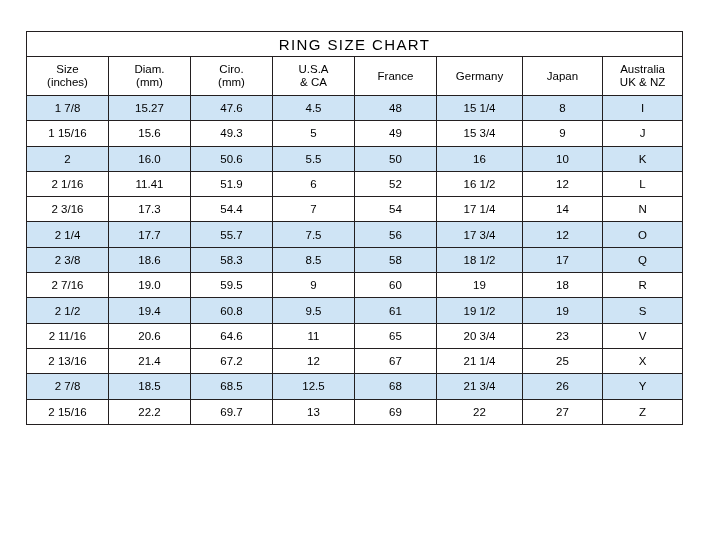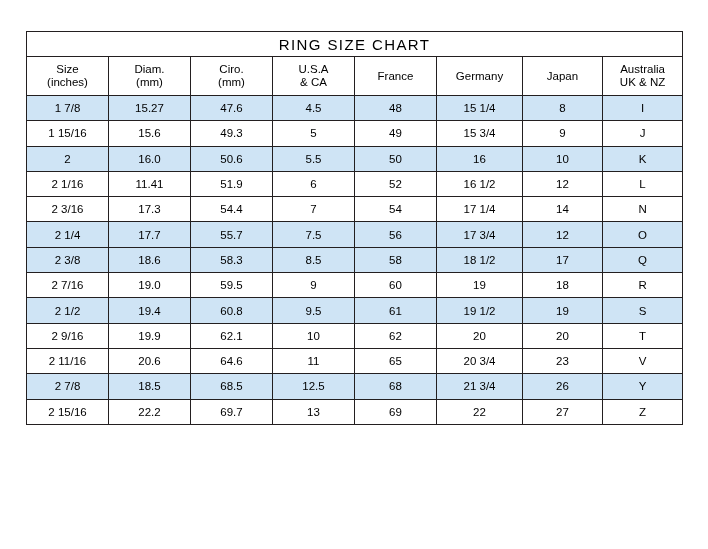--- a/index.html
+++ b/index.html
@@ -215,39 +215,39 @@
             <td class="data-cell">2 1/2</td>
             <td class="data-cell">19.4</td>
             <td class="data-cell">60.8</td>
             <td class="data-cell">9.5</td>
             <td class="data-cell">61</td>
             <td class="data-cell">19 1/2</td>
             <td class="data-cell">19</td>
             <td class="data-cell">S</td>
           </tr>
           <tr class="band-white">
-            <td class="data-cell">2 9/16</td>
-            <td class="data-cell">19.9</td>
-            <td class="data-cell">62.1</td>
-            <td class="data-cell">10</td>
-            <td class="data-cell">62</td>
-            <td class="data-cell">20</td>
-            <td class="data-cell">20</td>
-            <td class="data-cell">T</td>
-          </tr>
-          <tr class="band-white">
             <td class="data-cell">2 11/16</td>
             <td class="data-cell">20.6</td>
             <td class="data-cell">64.6</td>
             <td class="data-cell">11</td>
             <td class="data-cell">65</td>
             <td class="data-cell">20 3/4</td>
             <td class="data-cell">23</td>
             <td class="data-cell">V</td>
           </tr>
+          <tr class="band-white">
+            <td class="data-cell">2 13/16</td>
+            <td class="data-cell">21.4</td>
+            <td class="data-cell">67.2</td>
+            <td class="data-cell">12</td>
+            <td class="data-cell">67</td>
+            <td class="data-cell">21 1/4</td>
+            <td class="data-cell">25</td>
+            <td class="data-cell">X</td>
+          </tr>
           <tr class="band-blue">
             <td class="data-cell">2 7/8</td>
             <td class="data-cell">18.5</td>
             <td class="data-cell">68.5</td>
             <td class="data-cell">12.5</td>
             <td class="data-cell">68</td>
             <td class="data-cell">21 3/4</td>
             <td class="data-cell">26</td>
             <td class="data-cell">Y</td>
           </tr>

